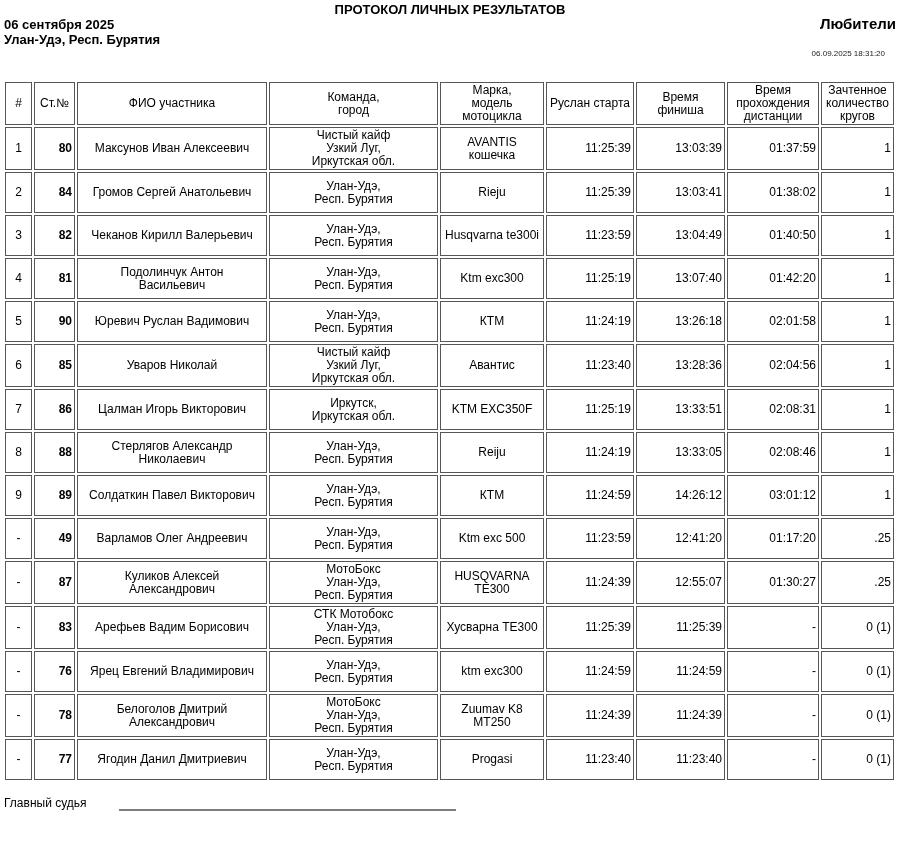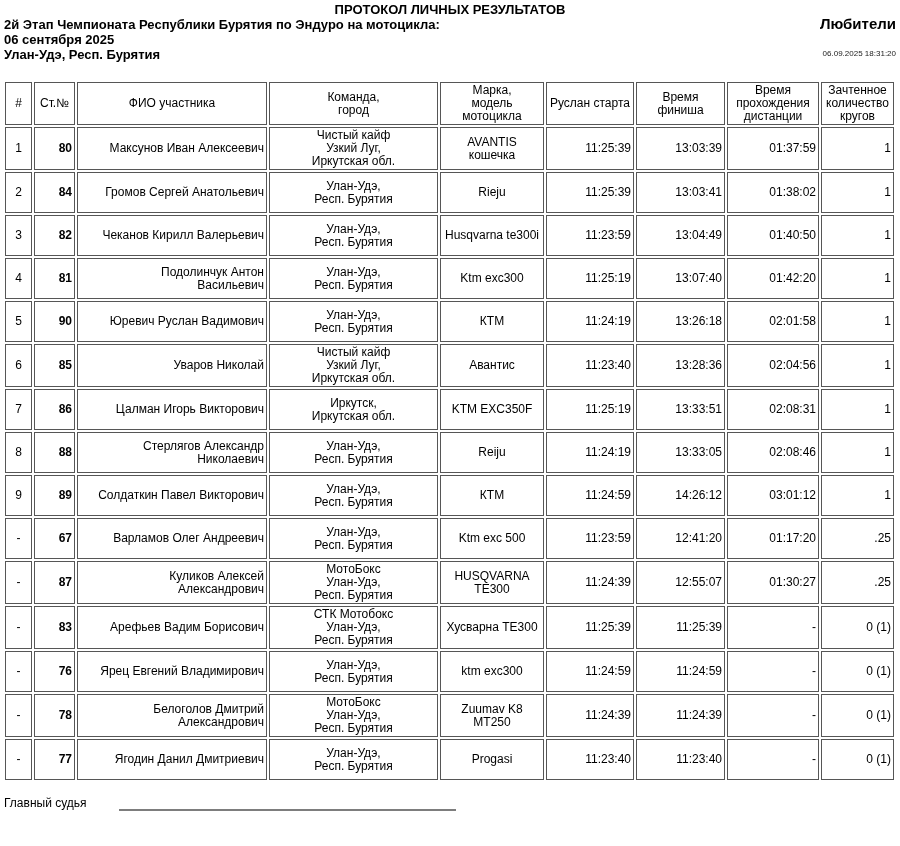--- a/index.html
+++ b/index.html
@@ -24,21 +24,21 @@
   }
   .doc-meta {
     position: absolute; top: 17px; left: 4px;
     font-size: 13px; font-weight: bold; line-height: 15px;
   }
   .doc-category {
     position: absolute; top: 15px; right: 4px;
     font-size: 15px; font-weight: bold; margin-left: 38px;
   }
   .doc-printed {
-    position: absolute; top: 49px; right: 4px;
+    position: absolute; top: 49px; right: 15px;
     font-size: 8px; color: #222;
   }
   
   table.results {
     margin-left: 3px;
     border-collapse: separate;
     border-spacing: 2px;
     table-layout: fixed;
     width: 893px;
     font-size: 12px;
@@ -53,21 +53,21 @@
     background: #ffffff;
   }
   table.results th {
     font-weight: normal;
     text-align: center;
     height: 34px;
   }
   table.results td { height: 41px; }
   .c-pos   { text-align: center; }
   .c-num   { text-align: right; font-weight: bold; padding-right: 6px; }
-  .c-name  { text-align: right;  padding-left: 6px; white-space: pre-line; }
+  .c-name  { text-align: center;  padding-left: 6px; white-space: pre-line; }
   .c-team  { text-align: center; white-space: pre-line; }
   .c-bike  { text-align: center; white-space: pre-line; }
   .c-time  { text-align: right; padding-right: 7px; }
   .c-laps  { text-align: right; padding-right: 8px; }
   th.hdr-multiline { white-space: pre-line; }
   
   .signatures { margin: 12px 13px 0 4px; font-size: 12px; }
   .sig-row { position: relative; height: 25px; }
   .sig-label { position: absolute; left: 0; top: 2px; }
   .sig-line {
@@ -77,21 +77,20 @@
   }
 </style>
 </head>
 <body>
 
 <div class="page">
 
   <div class="doc-header">
     <div class="doc-title">ПРОТОКОЛ ЛИЧНЫХ РЕЗУЛЬТАТОВ</div>
     <div class="doc-meta">
-      <div>2й Этап Чемпионата Республики Бурятия по Эндуро на мотоцикла:</div>
       <div>06 сентября 2025</div>
       <div>Улан-Удэ, Респ. Бурятия</div>
     </div>
     <div class="doc-category">Любители</div>
     <div class="doc-printed">06.09.2025 18:31:20</div>
   </div>
 
   <table class="results">
     <colgroup>
       <col style="width:27px">
@@ -231,21 +230,21 @@
       <td class="c-team">Улан-Удэ,
 Респ. Бурятия</td>
       <td class="c-bike">КТМ</td>
       <td class="c-time">11:24:59</td>
       <td class="c-time">14:26:12</td>
       <td class="c-time">03:01:12</td>
       <td class="c-laps">1</td>
     </tr>
         <tr>
       <td class="c-pos">-</td>
-      <td class="c-num">67</td>
+      <td class="c-num">49</td>
       <td class="c-name">Варламов Олег Андреевич</td>
       <td class="c-team">Улан-Удэ,
 Респ. Бурятия</td>
       <td class="c-bike">Ktm exc 500</td>
       <td class="c-time">11:23:59</td>
       <td class="c-time">12:41:20</td>
       <td class="c-time">01:17:20</td>
       <td class="c-laps">.25</td>
     </tr>
         <tr>

